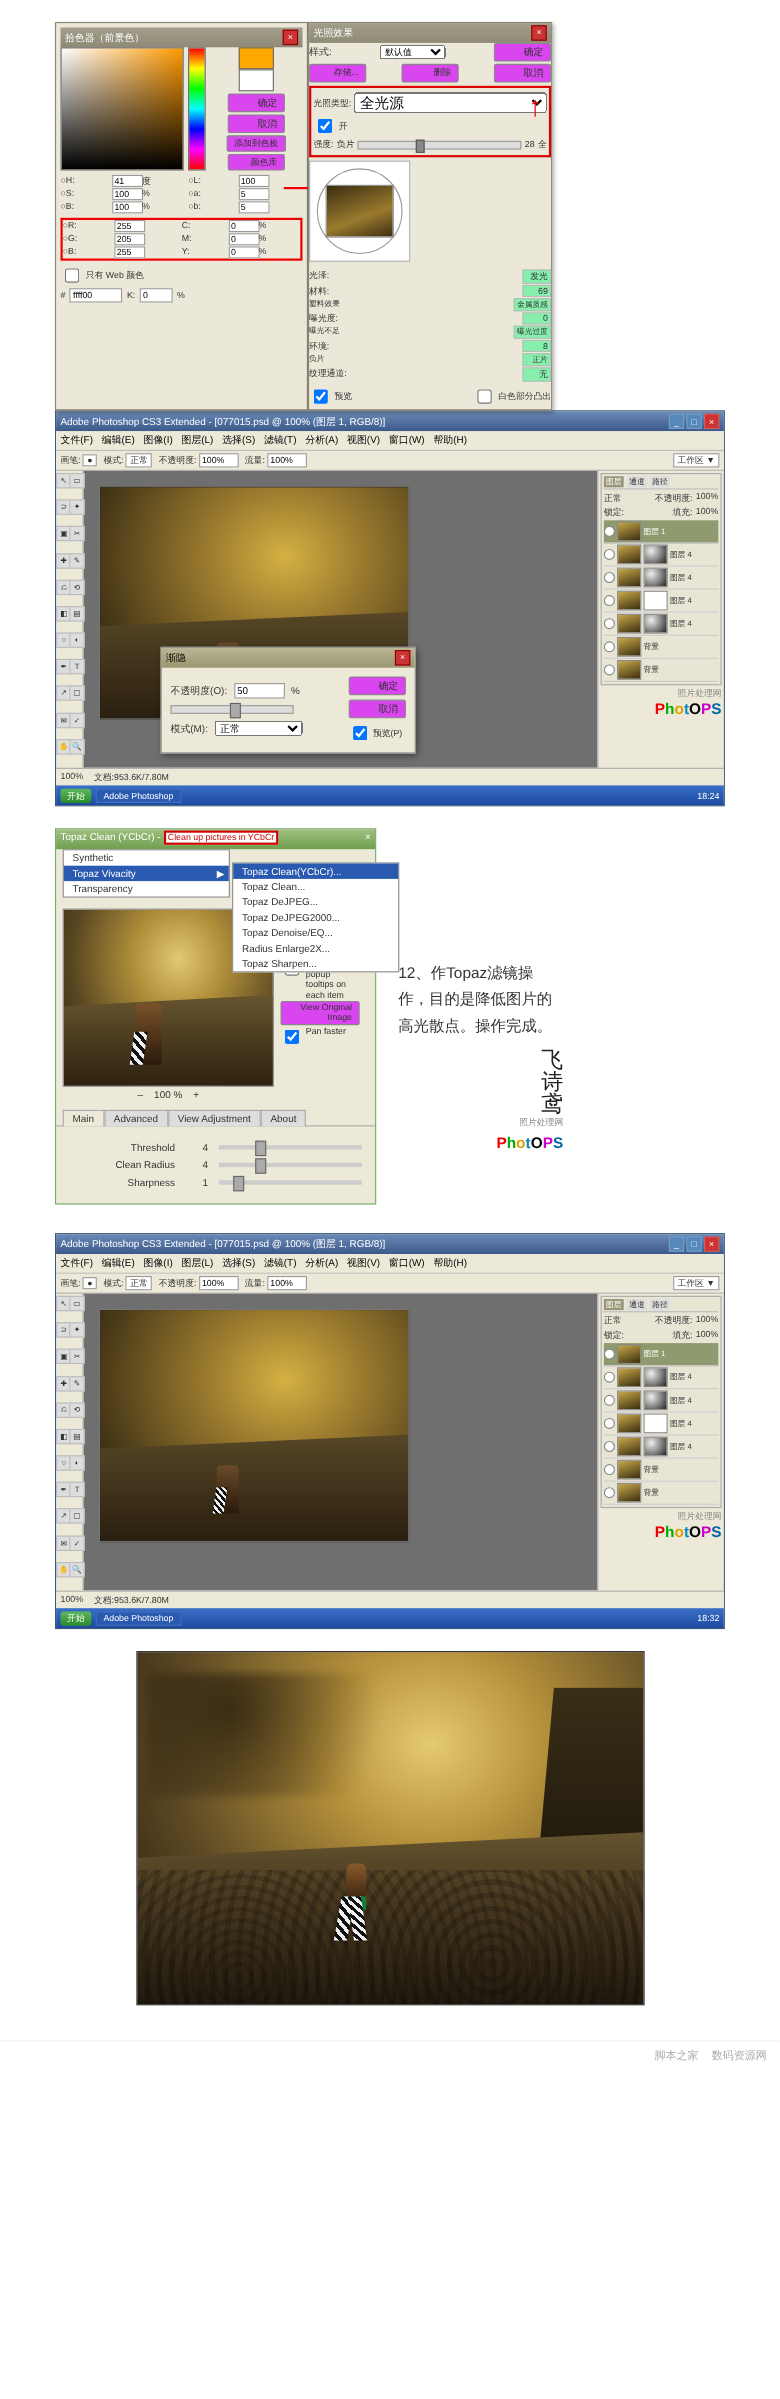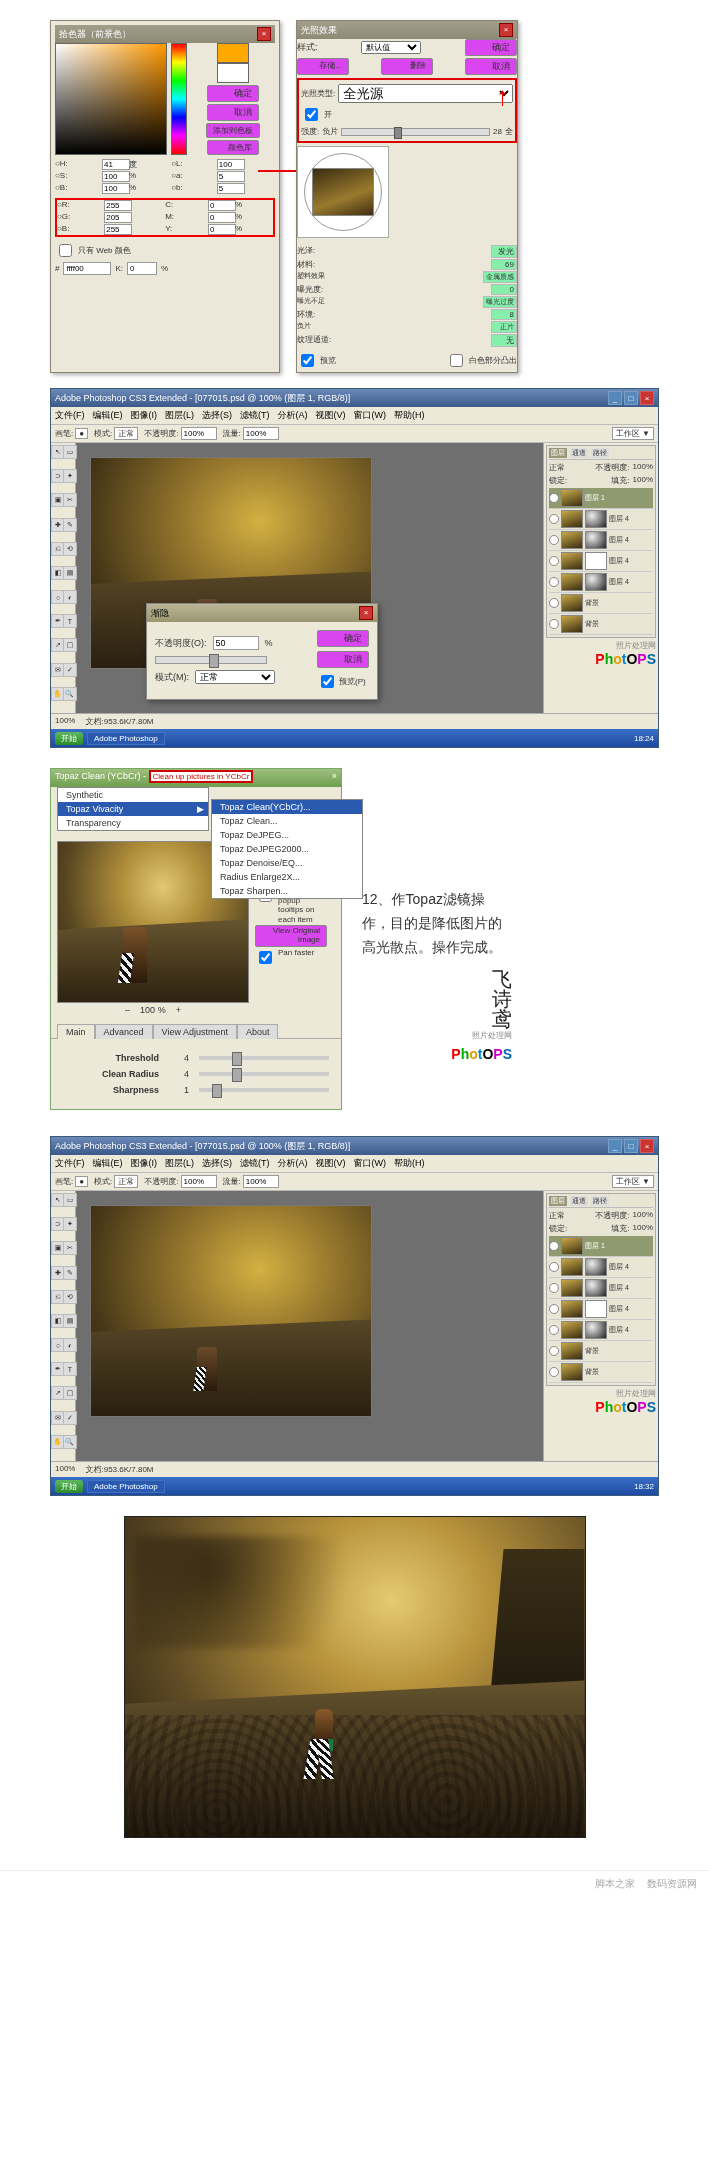--- a/index.html
+++ b/index.html
@@ -14,22 +14,21 @@
   .page {
     padding: 20px 50px;
   }
   .step-text {
     margin: 10px 20px 15px 40px;
     line-height: 1.6;
   }
   
   .panel-row {
     display: flex;
-    gap: 16px;
-    margin-bottom: 15px;
+    gap: 0;
     position: relative;
   }
   .dialog {
     background: #ebe8d9;
     border: 1px solid #8a8673;
     box-shadow: 2px 2px 4px rgba(0,0,0,.3);
     font-size: 10px;
   }
   .titlebar {
     background: linear-gradient(#a29e8b,#8e8a76);
@@ -234,21 +233,21 @@
     transform:skewX(-8deg);
   }
   .topaz .t-zoom { text-align:center;font-size:9px;padding:2px 0;display:flex;justify-content:center;gap:10px;align-items:center; }
   .topaz .t-side { display:flex;flex-direction:column;gap:1px;width:72px; }
   .topaz .chk { font-size:8px;display:flex;align-items:flex-start;gap:3px;line-height:1.2; }
   .topaz .t-tabs { display:flex;gap:0;font-size:9px;border-bottom:1px solid #aaa;padding:0 6px; }
   .topaz .t-tabs span { padding:2px 8px;border:1px solid #aaa;border-bottom:none;background:#ddd;position:relative;top:1px; }
   .topaz .t-tabs span.active { background:#ece9d8; }
   .topaz .t-sliders { padding:8px 12px; }
   .topaz .sl-row { display:flex;align-items:center;gap:10px;font-size:9px;margin:6px 0;justify-content:flex-end; }
-  .topaz .sl-row .lab { width:80px;text-align:right;font-weight:bold; }
+  .topaz .sl-row .lab { width:80px;text-align:right; }
   .topaz .sl-row .val { width:20px;text-align:right; }
   .topaz .sl-row .strack { width:130px;height:4px;background:#ccc;position:relative; }
   .topaz .sl-row .sth { position:absolute;top:-4px;width:8px;height:12px;background:#aaa;border:1px solid #666; }
 
   .topaz-row { display:flex;gap:20px;align-items:flex-start;margin-bottom:20px; }
   .topaz-text { width:150px;margin-top:120px;font-size:14px;line-height:1.7; }
   .sig { text-align:right;margin-top:10px; }
   .sig .brush { font-family:"STXingkai","Brush Script MT",cursive;font-size:20px;color:#222;line-height:1; }
 
   

